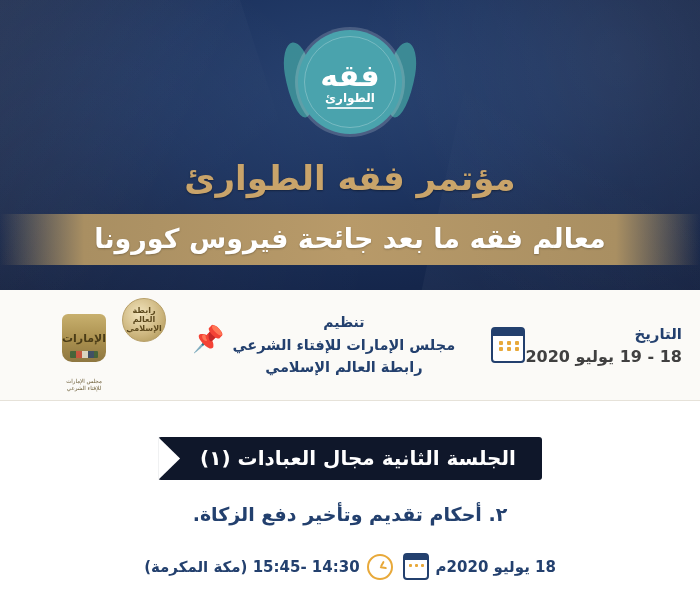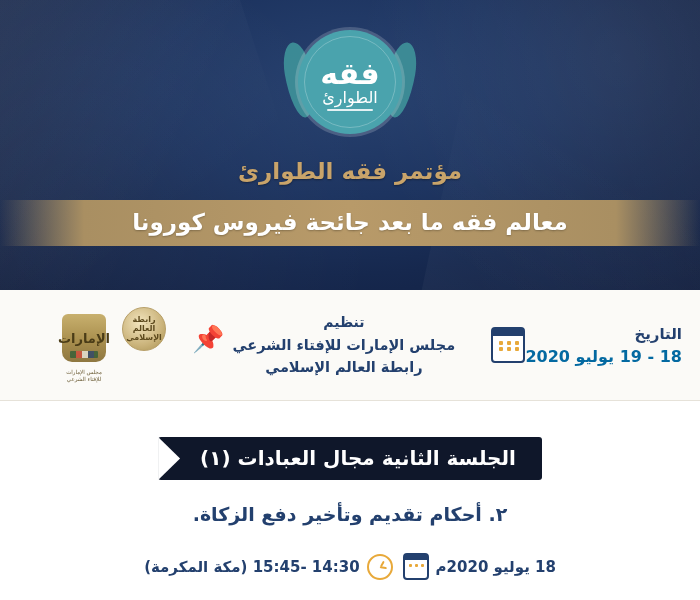--- a/index.html
+++ b/index.html
@@ -96,23 +96,23 @@
     border: 1px solid rgba(255,255,255,0.25);
   }
   .logo-word-1 {
     font-size: 30px;
     font-weight: bold;
     line-height: 1;
     letter-spacing: -1px;
     margin-bottom: 1px;
   }
   .logo-word-2 {
-    font-size: 16px;
+    font-size: 12px;
     line-height: 1;
-    font-weight: normal;
+    font-weight: bold;
     position: relative;
   }
   .logo-word-2::after {
     content: "";
     position: absolute;
     left: 50%;
     transform: translateX(-50%);
     bottom: -5px;
     width: 46px;
     height: 2px;
@@ -128,38 +128,38 @@
     border-radius: 50% 50% 50% 50% / 40% 40% 60% 60%;
     opacity: 0.95;
   }
   .logo-wing.left { left: 0; transform: rotate(-10deg); }
   .logo-wing.right { right: 0; transform: rotate(10deg); }
 
   .hero-title {
     position: relative;
     text-align: center;
     color: #c9a46a;
-    font-size: 23px;
+    font-size: 34px;
     font-weight: bold;
     margin-top: 22px;
     letter-spacing: 1px;
     text-shadow: 0 1px 2px rgba(0,0,0,0.35);
   }
 
   .hero-subtitle-bar {
     position: relative;
     margin: 16px auto 0;
     width: 100%;
     background: linear-gradient(90deg, rgba(168,140,96,0) 0%, #a98f62 12%, #b89a69 50%, #a98f62 88%, rgba(168,140,96,0) 100%);
     padding: 9px 0 11px;
     text-align: center;
   }
   .hero-subtitle {
     color: #ffffff;
-    font-size: 23px;
+    font-size: 27px;
     font-weight: bold;
     letter-spacing: 0.5px;
     text-shadow: 0 1px 2px rgba(0,0,0,0.25);
   }
 
   
   .info-strip {
     position: relative;
     height: 110px;
     background: #fbfaf7;
@@ -178,21 +178,21 @@
   .date-texts {
     text-align: right;
   }
   .date-label {
     color: #23406e;
     font-size: 15px;
     font-weight: bold;
     margin-bottom: 4px;
   }
   .date-value {
-    color: #0369a1;
+    color: #404040;
     font-size: 16px;
     font-weight: bold;
     direction: rtl;
   }
   .cal-icon {
     width: 30px;
     height: 32px;
     border: 2px solid #23406e;
     border-radius: 4px;
     position: relative;
@@ -277,29 +277,29 @@
     font-size: 8px;
     font-weight: bold;
     line-height: 1.1;
     overflow: hidden;
     padding: 3px;
     box-sizing: border-box;
   }
   .emblem-falcon {
     width: 44px;
     height: 48px;
-    margin: 7px auto;
+    margin: 16px auto;
     background: linear-gradient(180deg, #c8b06e 0%, #a98f4e 55%, #8e7741 100%);
     border-radius: 6px 6px 10px 10px;
     position: relative;
     display: flex;
     align-items: center;
     justify-content: center;
     color: #4a3c17;
-    font-size: 13px;
+    font-size: 11px;
     font-weight: bold;
     text-align: center;
     padding: 2px;
     box-sizing: border-box;
   }
   .emblem-falcon::after {
     content: "";
     position: absolute;
     bottom: 4px;
     left: 8px; right: 8px;

